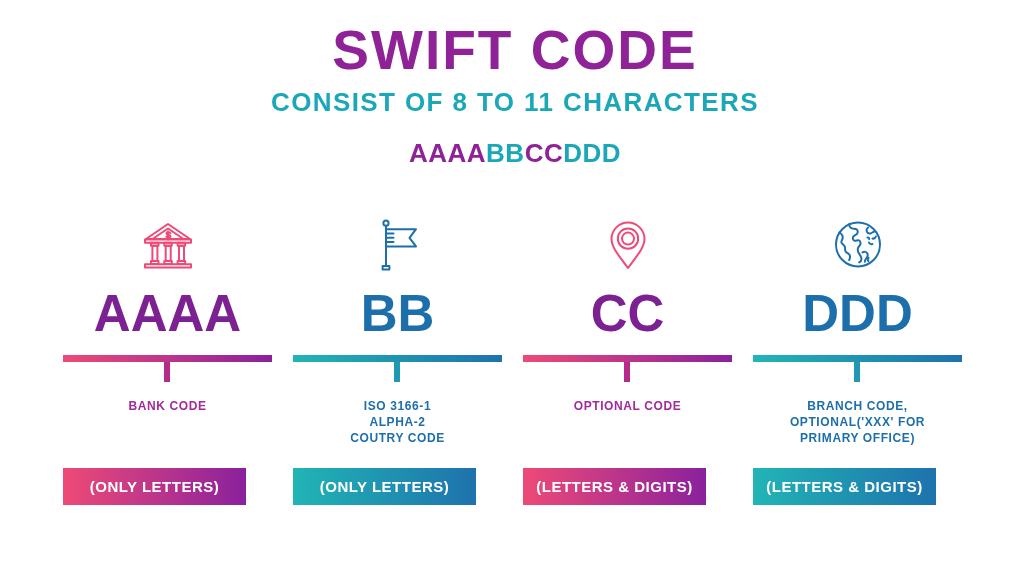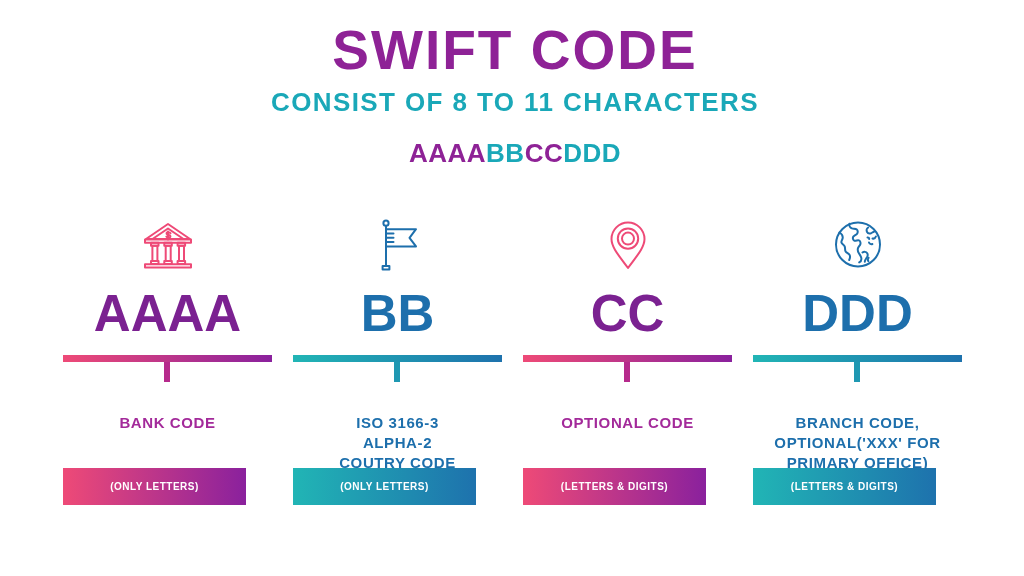--- a/index.html
+++ b/index.html
@@ -112,40 +112,40 @@
     left: 101px;
     width: 6px;
     height: 20px;
   }
   .grad-pink .bar  { background: linear-gradient(to right, #EE4A77 0%, #8A219D 100%); }
   .grad-pink .tick { background: #B62A8C; }
   .grad-teal .bar  { background: linear-gradient(to right, #21B5B5 0%, #1E72AD 100%); }
   .grad-teal .tick { background: #1F98B2; }
 
   .caption {
-    margin-top: 31px;
-    font-size: 15px;
+    margin-top: 17px;
+    font-size: 12px;
     font-weight: bold;
     letter-spacing: 0.6px;
     line-height: 1.32;
     text-align: center;
     white-space: pre-line;
   }
   .cap-purple { color: #A32A9A; }
   .cap-blue   { color: #1D6FAC; }
 
   .pill {
     position: absolute;
     width: 183px;
     height: 37px;
     display: flex;
     align-items: center;
     justify-content: center;
     color: #ffffff;
-    font-size: 10px;
+    font-size: 15px;
     font-weight: bold;
     letter-spacing: 0.5px;
     white-space: nowrap;
   }
   .pill-pink { background: linear-gradient(to right, #EE4A77 0%, #8A219D 100%); }
   .pill-teal { background: linear-gradient(to right, #21B5B5 0%, #1E72AD 100%); }
 
   .pills-row {
     position: absolute;
     top: 468px;
@@ -209,21 +209,21 @@
           <path d="M13 19.8 H20.5"></path>
           <path d="M13 24 H20.5"></path>
           <path d="M9.6 48 H16.4 v3.4 H9.6 Z"></path>
         </svg>
       </div>
       <div class="code code-blue">BB</div>
       <div class="divider grad-teal">
         <div class="bar"></div>
         <div class="tick"></div>
       </div>
-      <div class="caption cap-blue">ISO 3166-3
+      <div class="caption cap-blue">ISO 3166-1
 ALPHA-2
 COUTRY CODE</div>
     </div>
 
     <div class="column">
       <div class="icon-wrap">
         <svg width="46" height="56" viewBox="0 0 46 56" fill="none" stroke="#EE4A77" stroke-width="2" stroke-linejoin="round" stroke-linecap="round">
           <path d="M23 4.5 C13.9 4.5 6.5 11.9 6.5 21 C6.5 30 15.5 39.5 23 50 C30.5 39.5 39.5 30 39.5 21 C39.5 11.9 32.1 4.5 23 4.5 Z"></path>
           <circle cx="23" cy="20.6" r="10.2"></circle>
           <circle cx="23" cy="20.6" r="6"></circle>

